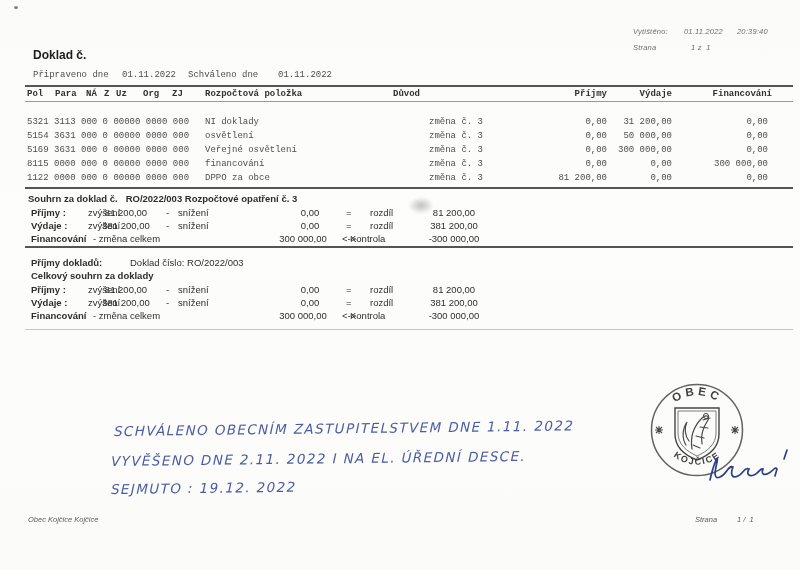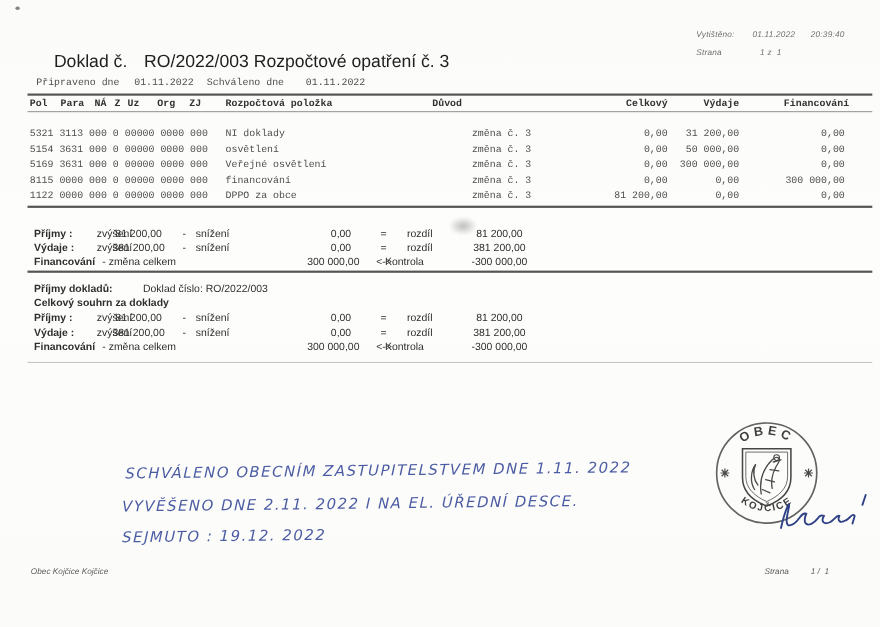--- a/index.html
+++ b/index.html
@@ -6,21 +6,21 @@
   .page{
     position:relative;width:800px;height:570px;overflow:hidden;
     background:linear-gradient(180deg,#fbfbfa 0%,#fdfdfc 40%,#fbfbfa 100%);
     font-family:"Liberation Sans",sans-serif;color:#333;
   }
   .abs{position:absolute;}
   .pre{white-space:pre;}
   .m{font-family:"Liberation Mono","DejaVu Sans Mono",monospace;font-size:9px;color:#4e4e4e;white-space:pre;}
   .mh{font-weight:bold;color:#313131;}
   .meta{font-style:italic;font-size:7.5px;color:#6e6e6e;letter-spacing:.2px;}
-  .title{font-size:16px;font-weight:normal;color:#1e1e1e;margin-left:16px;}
+  .title{font-size:12px;font-weight:bold;color:#1e1e1e;}
   .rule{position:absolute;left:25px;width:768px;background:#9a9a9a;height:1px;}
   .rule.thick{height:2px;background:#555;}
   .rule.faint{background:#c7c7c7;}
   .s{font-size:9.5px;color:#2e2e2e;}
   .sb{font-weight:bold;}
   .num{text-align:right;display:inline-block;}
   .trow{position:absolute;left:0;width:776px;height:12px;}
   .trow .code{position:absolute;left:27px;}
   .trow .item{position:absolute;left:205px;}
   .trow .reason{position:absolute;left:393px;margin-left:36px;}
@@ -59,40 +59,39 @@
 
   <div class="speck"></div>
 
   <span class="abs meta" style="left:633px;top:27px;">Vytištěno:</span>
   <span class="abs meta" style="left:684px;top:27px;">01.11.2022</span>
   <span class="abs meta" style="left:737px;top:27px;">20:39:40</span>
   <span class="abs meta" style="left:633px;top:43px;">Strana</span>
   <span class="abs meta pre" style="left:691px;top:43px;">1 z  1</span>
 
   <span class="abs title" style="left:33px;top:48px;">Doklad č.</span>
-  <span class="abs title" style="left:115px;top:48px;">RO/2022/003 Rozpočtové opatření č. 3</span>
 
   <span class="abs m" style="left:33px;top:70px;">Připraveno dne</span>
   <span class="abs m" style="left:122px;top:70px;">01.11.2022</span>
   <span class="abs m" style="left:188px;top:70px;">Schváleno dne</span>
   <span class="abs m" style="left:278px;top:70px;">01.11.2022</span>
 
   <div class="rule thick" style="top:85px;"></div>
 
   <div>
     <span class="abs m mh" style="left:27px;top:89px;">Pol</span>
     <span class="abs m mh" style="left:55px;top:89px;">Para</span>
     <span class="abs m mh" style="left:86px;top:89px;">NÁ</span>
     <span class="abs m mh" style="left:104px;top:89px;">Z</span>
     <span class="abs m mh" style="left:116px;top:89px;">Uz</span>
     <span class="abs m mh" style="left:143px;top:89px;">Org</span>
     <span class="abs m mh" style="left:172px;top:89px;">ZJ</span>
     <span class="abs m mh" style="left:205px;top:89px;">Rozpočtová položka</span>
     <span class="abs m mh" style="left:393px;top:89px;">Důvod</span>
-    <span class="abs m mh num" style="left:540px;top:89px;width:67px;">Celkový</span>
+    <span class="abs m mh num" style="left:540px;top:89px;width:67px;">Příjmy</span>
     <span class="abs m mh num" style="left:605px;top:89px;width:67px;">Výdaje</span>
     <span class="abs m mh num" style="left:695px;top:89px;width:77px;">Financování</span>
   </div>
   <div class="rule" style="top:101px;"></div>
 
   <div class="trow" style="top:117px;">
     <span class="m code">5321 3113 000 0 00000 0000 000</span>
     <span class="m item">NI doklady</span>
     <span class="m reason">změna č. 3</span>
     <span class="m np">0,00</span>
@@ -127,20 +126,21 @@
     <span class="m code">1122 0000 000 0 00000 0000 000</span>
     <span class="m item">DPPO za obce</span>
     <span class="m reason">změna č. 3</span>
     <span class="m np">81 200,00</span>
     <span class="m nv">0,00</span>
     <span class="m nf">0,00</span>
   </div>
 
   <div class="rule thick" style="top:187px;"></div>
 
+  <span class="abs s sb pre" style="left:28px;top:193px;">Souhrn za doklad č.   RO/2022/003 Rozpočtové opatření č. 3</span>
   <div class="srow s" style="top:207px;">
     <span class="sl sb">Příjmy :</span>
     <span class="so1">zvýšení</span>
     <span class="sv1">81 200,00</span>
     <span class="smin">-</span>
     <span class="so2">snížení</span>
     <span class="sv2">0,00</span>
     <span class="seq">=</span>
     <span class="so3">rozdíl</span>
     <span class="sv3">81 200,00</span>

